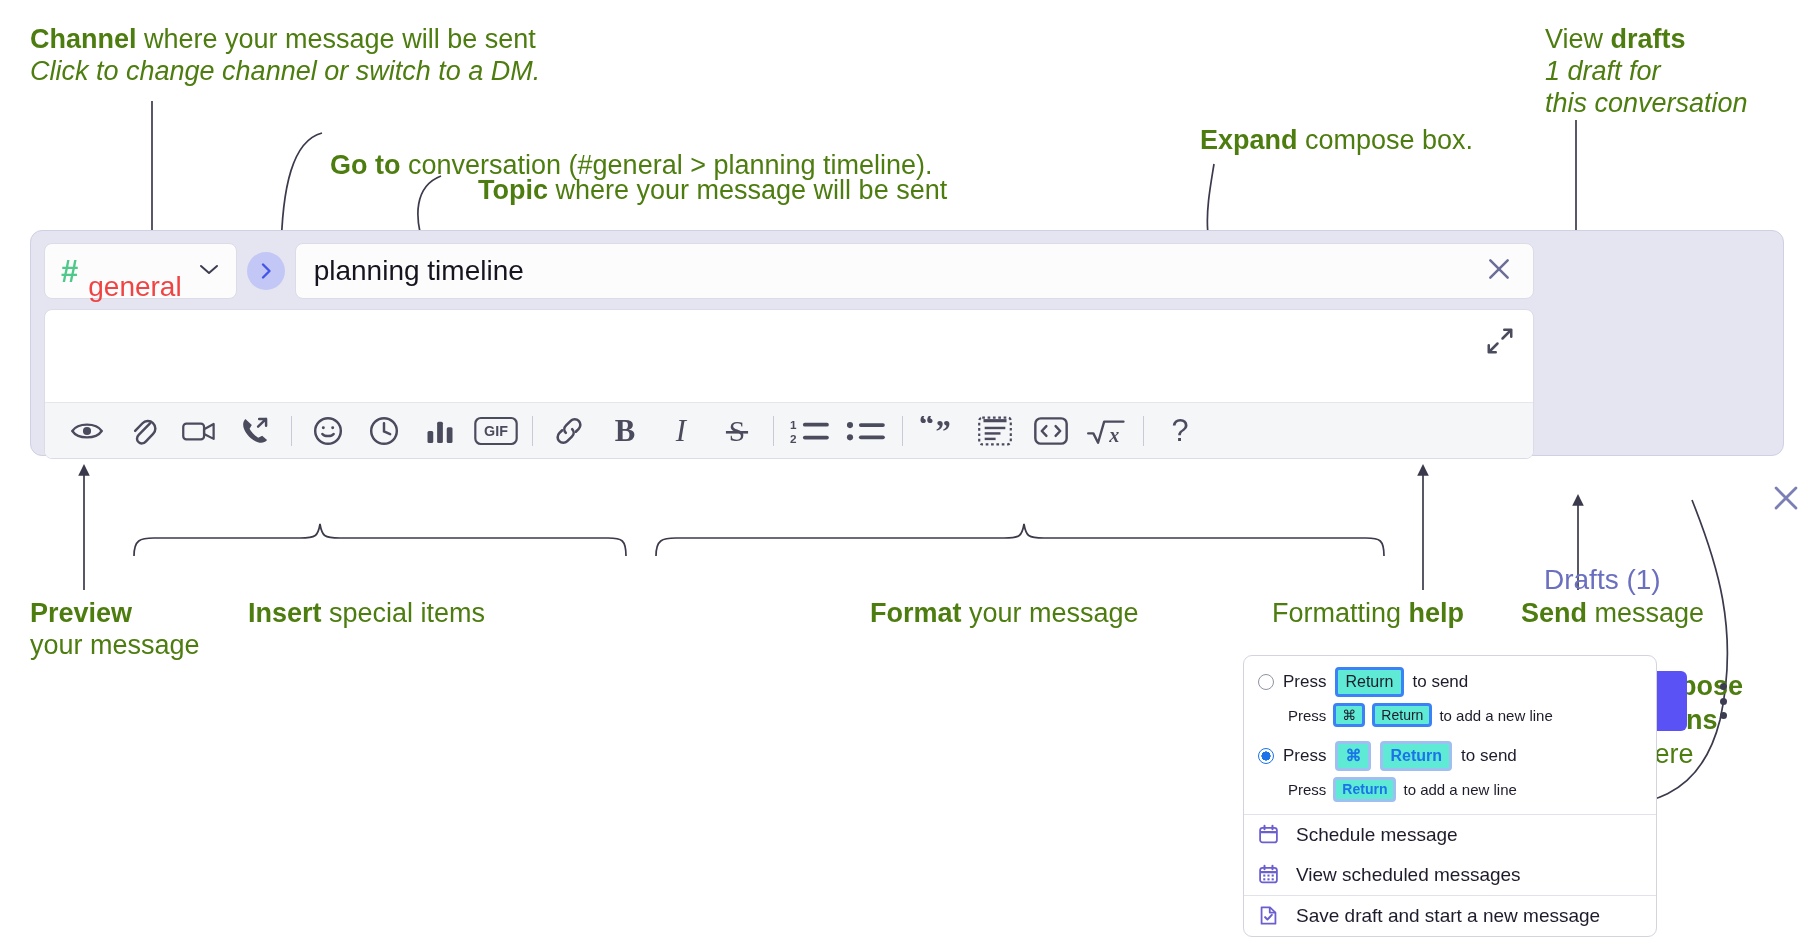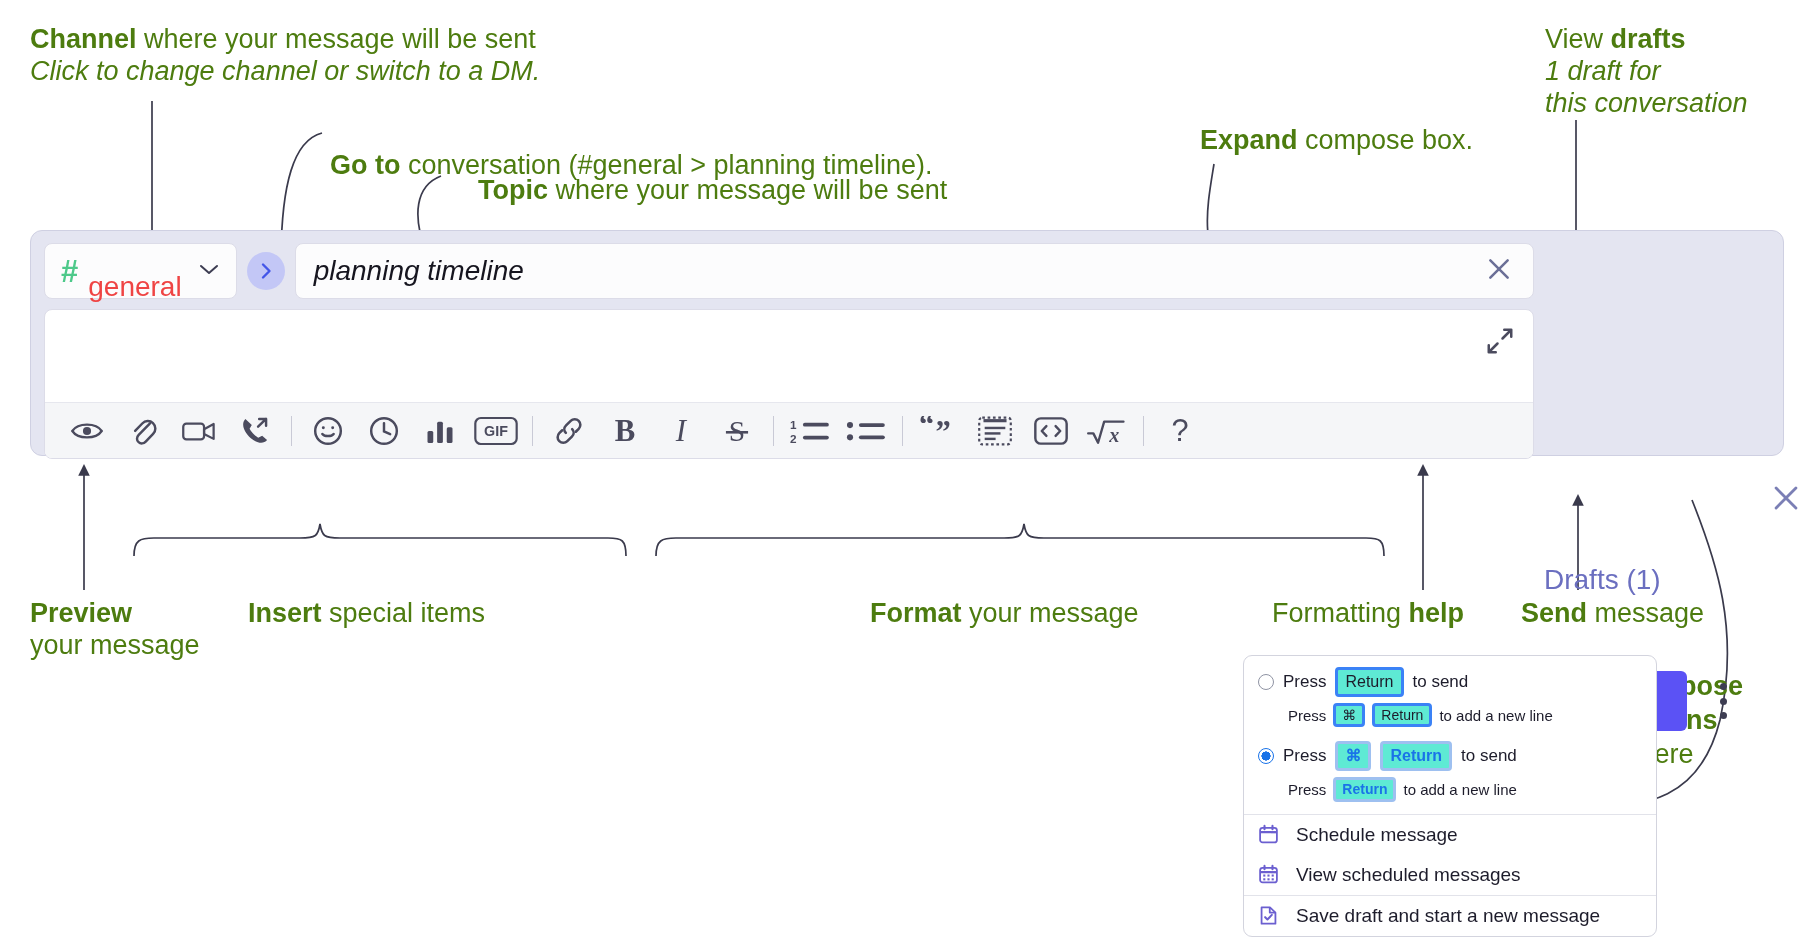--- a/index.html
+++ b/index.html
@@ -46,21 +46,21 @@
     width:38px;height:38px;border-radius:50%;
     background:#c3c7f6;display:flex;align-items:center;justify-content:center;
     flex:0 0 auto;
   }
 
   #topic-field{
     position:relative;flex:1 1 auto;height:56px;box-sizing:border-box;
     background:#fcfcfd;border:1px solid #dcdce8;border-radius:8px;
     display:flex;align-items:center;padding:0 18px;
   }
-  #topic-value{font-size:28px;color:#16151f;font-style:italic;}
+  #topic-value{font-size:28px;color:#16151f;}
   #topic-clear{position:absolute;right:18px;top:50%;transform:translateY(-50%);}
 
   #message-card{
     margin-top:10px;background:#ffffff;border:1px solid #dcdce8;border-radius:8px;
     width:100%;box-sizing:border-box;overflow:hidden;
   }
   #message-body{position:relative;height:92px;}
   #placeholder{position:absolute;left:20px;top:20px;font-size:28px;color:#8a8a99;}
   #expand-btn{position:absolute;right:18px;top:16px;}
 

